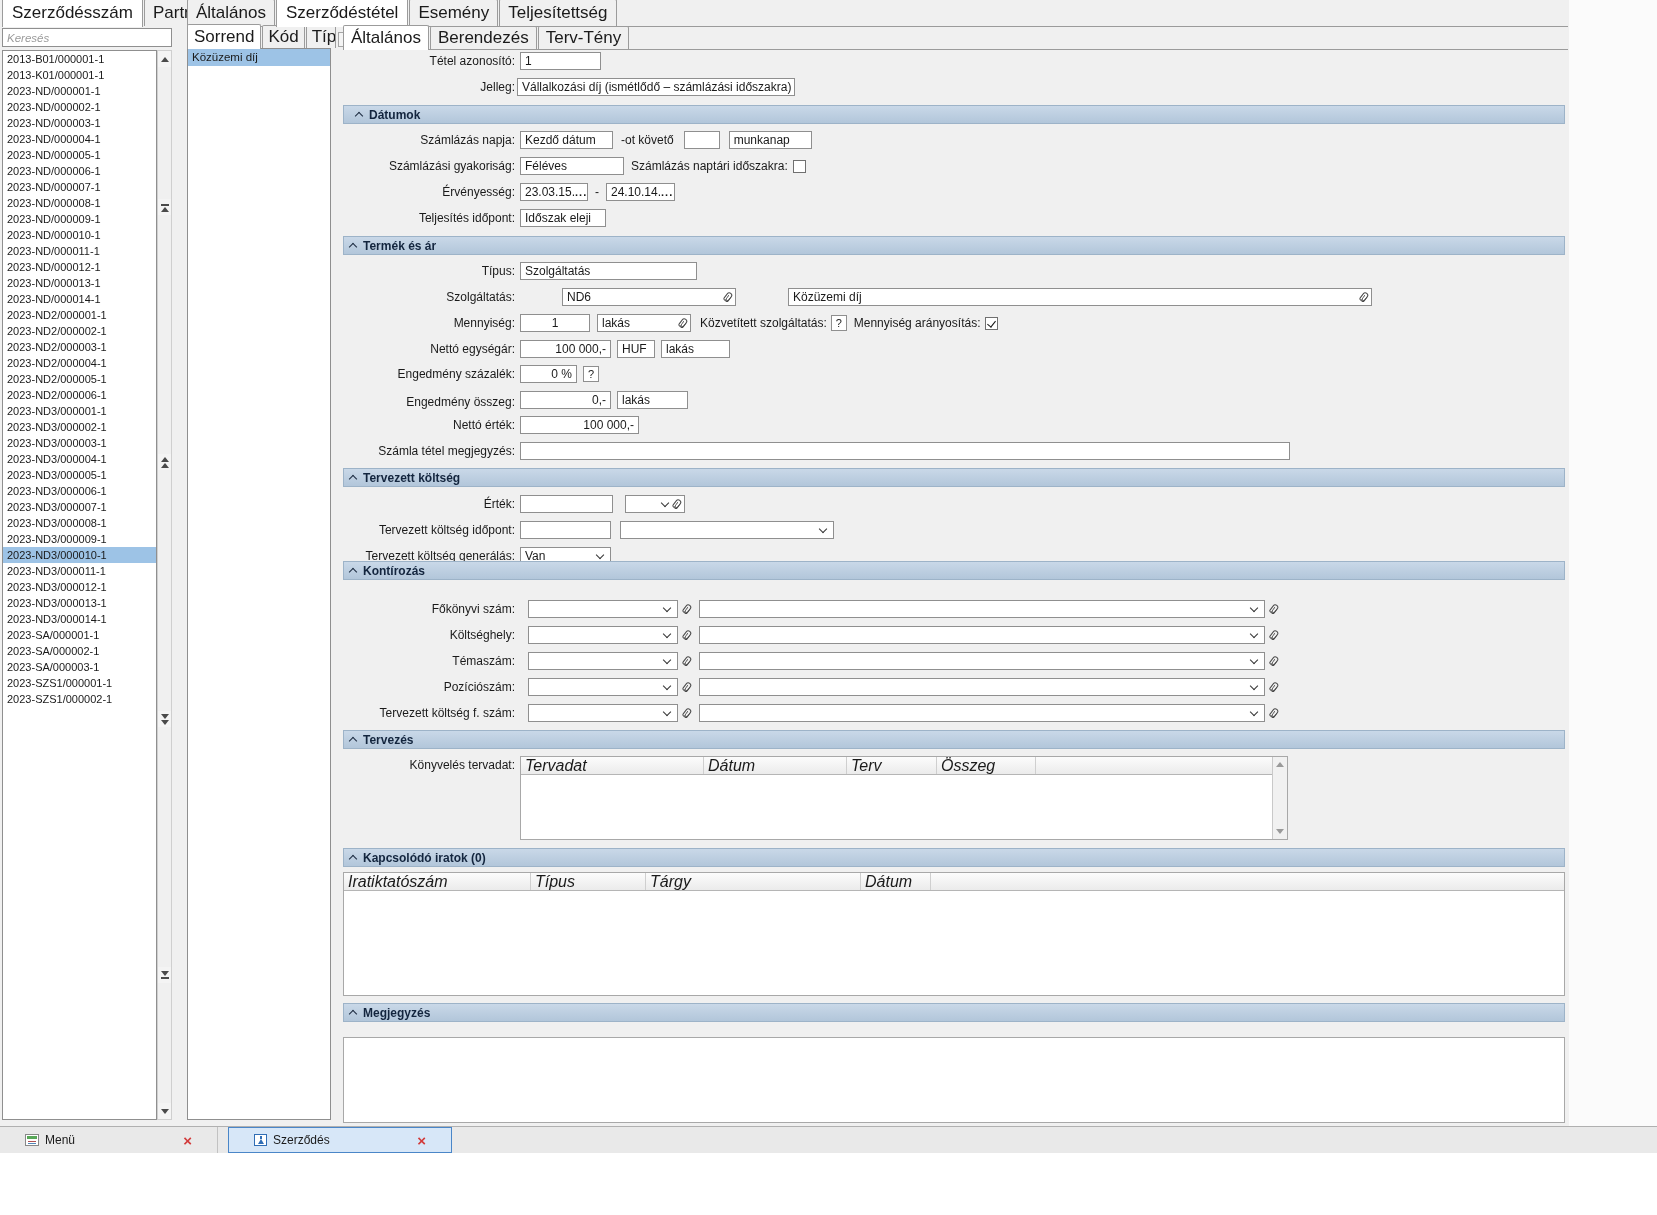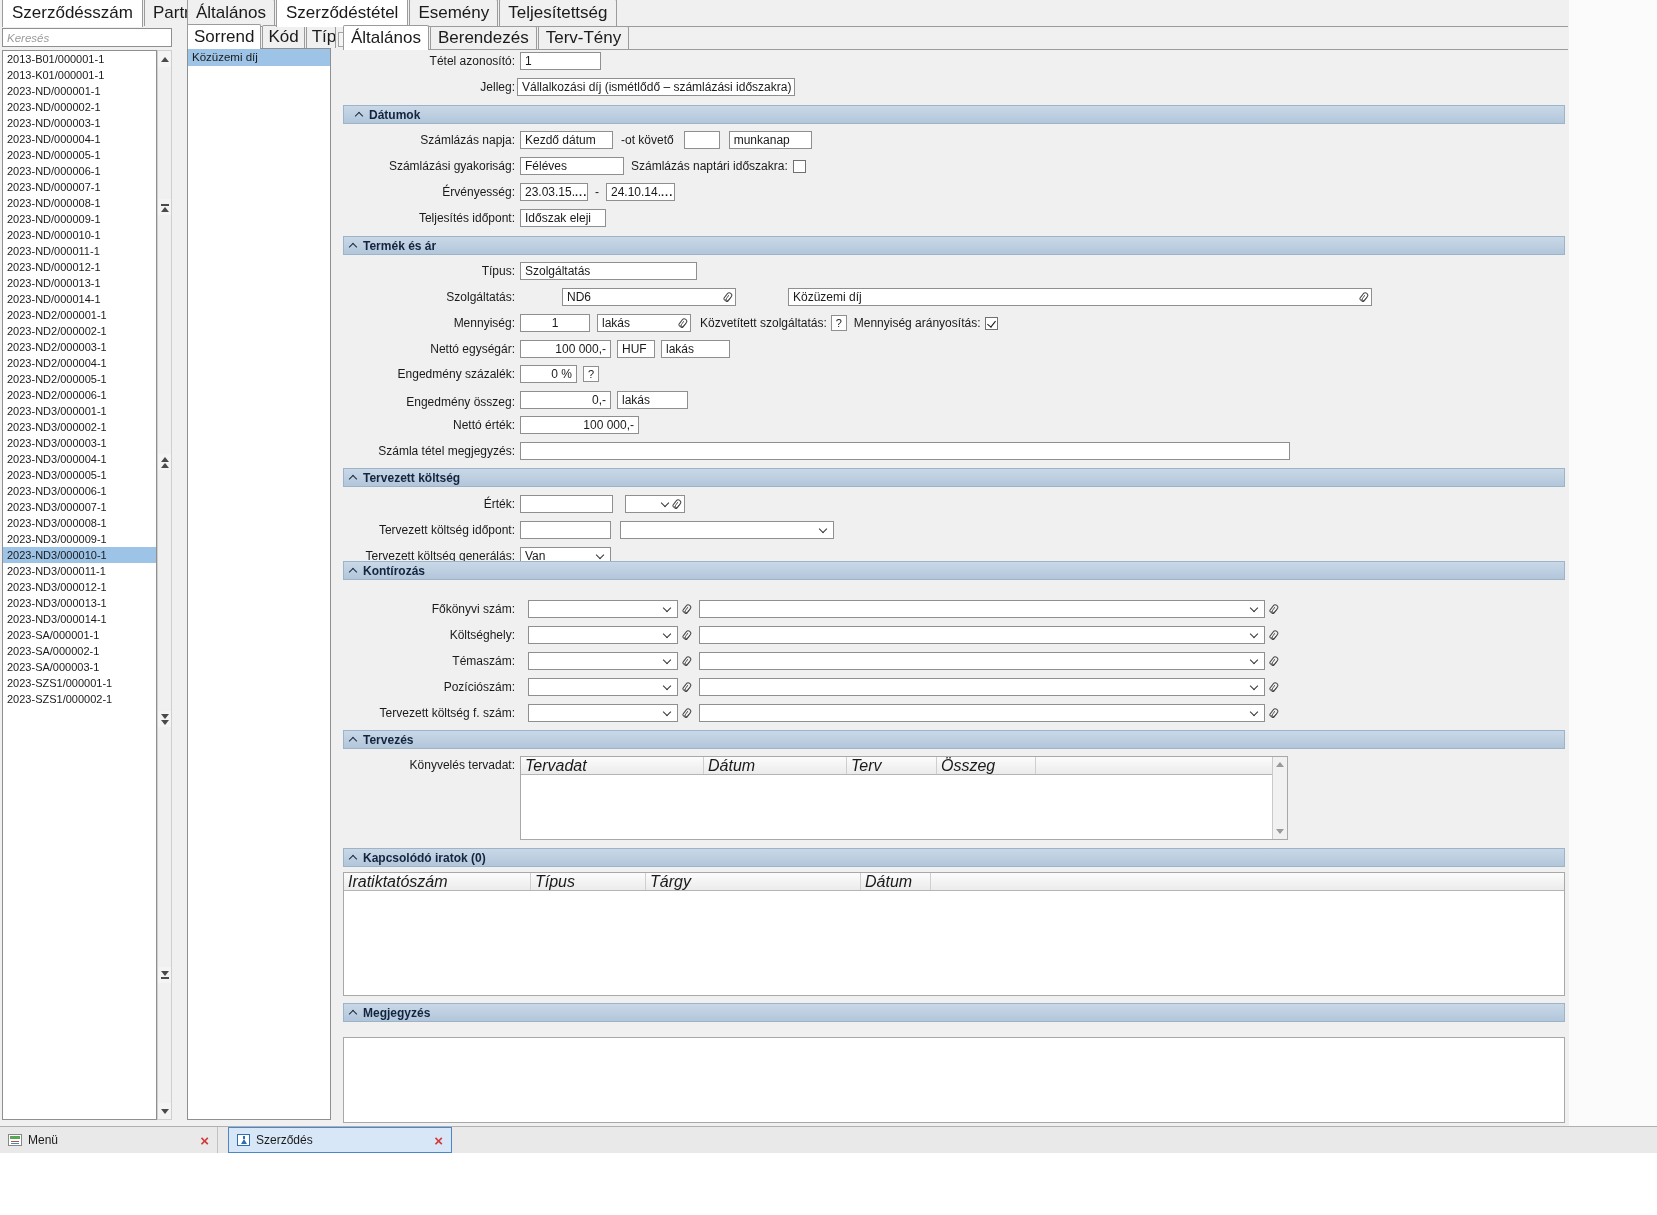--- a/index.html
+++ b/index.html
@@ -64,21 +64,21 @@
   .tsb .tri-up { position:absolute; top:5px; left:3px; border-bottom-color:#9a9a9a; }
   .tsb .tri-down { position:absolute; bottom:5px; left:3px; border-top-color:#9a9a9a; }
   .bigbox { position:absolute; background:#fff; border:1px solid #a8a8a8; }
 
   
   #kontir-rows { position:absolute; left:0; top:570px; display:flex; flex-direction:column; gap:8px; }
   .kontir-row { height:18px; display:flex; align-items:center; }
 
   
   .taskbar { position:absolute; left:0; top:1126px; width:1657px; height:27px; background:#e9e9e9; border-top:1px solid #b0b0b0; display:flex; align-items:stretch; }
-  .tb-item { display:flex; align-items:center; gap:6px; padding:0 8px; width:218px; border-right:1px solid #c2c2c2; font-size:12px; }
+  .tb-item { display:flex; align-items:center; gap:6px; padding:0 25px; width:218px; border-right:1px solid #c2c2c2; font-size:12px; }
   .tb-item.active { width:224px; margin-left:10px; background:#d7e7f8; border:1px solid #4a86c8; }
   .close-x { margin-left:auto; color:#d23b3b; font-weight:bold; font-size:15px; line-height:1; }
   .menu-icon { flex:none; width:14px; height:12px; border:1px solid #888; background:#fff; position:relative; }
   .menu-icon::before { content:""; position:absolute; top:1px; left:1px; width:10px; height:3px; background:#57a757; }
   .menu-icon::after { content:""; position:absolute; top:6px; left:2px; width:8px; height:1px; background:#b05050; box-shadow:0 2px 0 #4f86b8; }
   .doc-icon { flex:none; width:13px; height:12px; border:1px solid #2f6db5; background:#fff; position:relative; }
   .doc-icon::after { content:""; position:absolute; left:3px; bottom:1px; width:0; height:0; border-left:3px solid transparent; border-right:3px solid transparent; border-bottom:5px solid #2f6db5; }
   .doc-icon::before { content:""; position:absolute; left:5px; top:1px; width:2px; height:3px; background:#2f6db5; }
 </style>
 </head>

